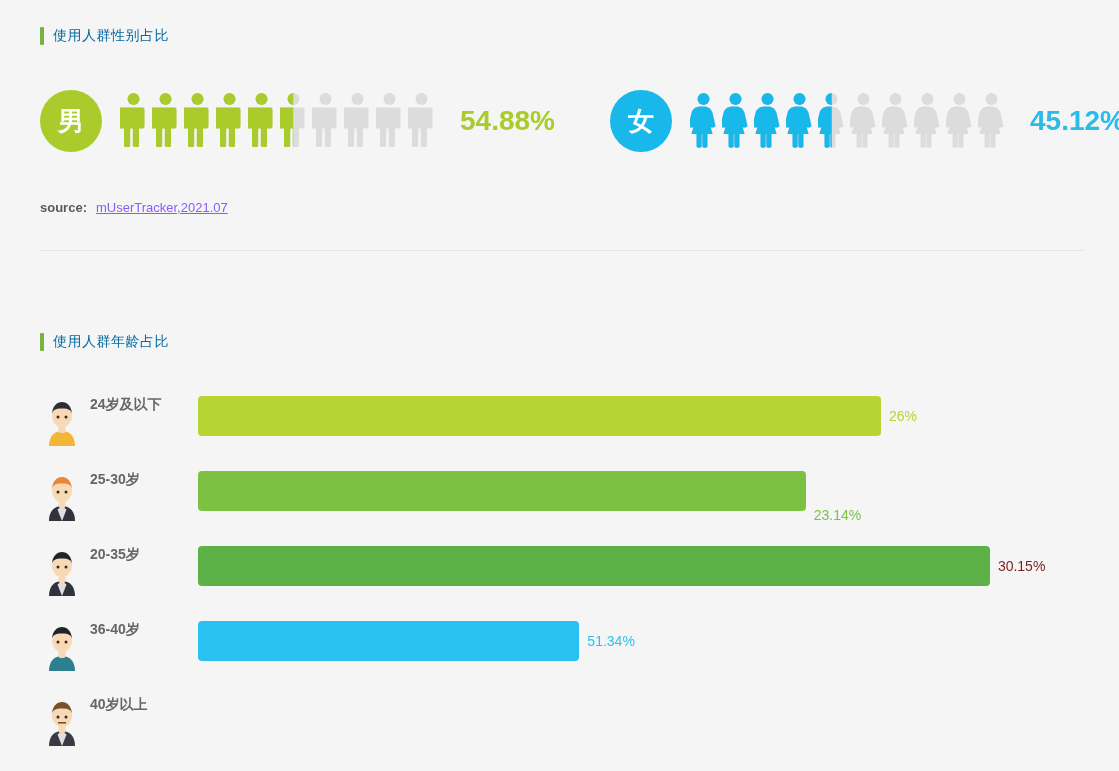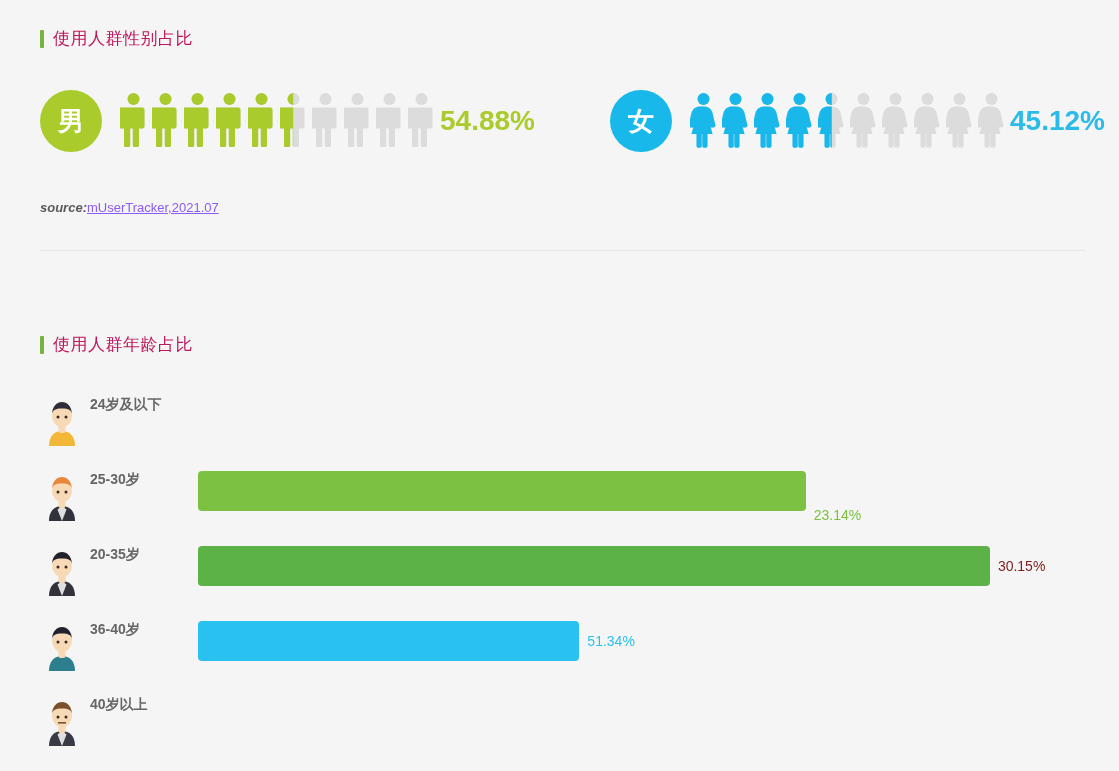--- a/index.html
+++ b/index.html
@@ -14,21 +14,21 @@
   
   .sec-title{
     display:flex;align-items:center;
     position:absolute;
   }
   .title-bar{
     width:4px;height:18px;background:#77b43f;border-radius:1px;
     margin-right:9px;
   }
   .title-text{
-    font-size:17px;color:#be185d;letter-spacing:.5px;
+    font-size:14px;color:#0369a1;letter-spacing:.5px;
     white-space:nowrap;
   }
 
   
   #gender-block{position:absolute;left:40px;top:90px;width:1045px;height:70px;}
   .gender-group{position:absolute;top:0;display:flex;align-items:center;}
   #gender-male{left:0;}
   #gender-female{left:570px;}
 
   .gender-badge{
@@ -40,31 +40,31 @@
   .badge-male{background:#a9cc2c;}
   .badge-female{background:#18b9ea;}
 
   .icon-row{display:flex;align-items:flex-end;margin-left:18px;}
   .person{
     width:27px;height:58px;position:relative;margin-right:5px;flex:0 0 auto;
   }
   .person svg{display:block;width:27px;height:58px;}
 
   .pct{
-    font-size:28px;font-weight:bold;white-space:nowrap;
+    font-size:28px;font-weight:bold;margin-left:20px;white-space:nowrap;
   }
   .pct-male{color:#a9cc2c;}
   .pct-female{color:#2bbbe8;}
 
   
   #source-line{
     position:absolute;left:40px;top:200px;font-size:13px;
     display:flex;align-items:center;
   }
-  #source-line .src-label{color:#5a5a5a;font-weight:bold;font-style:italic;}
+  #source-line .src-label{color:#5a5a5a;font-weight:bold;margin-right:9px;}
   #source-line .src-value{color:#8b5cf6;text-decoration:underline;}
 
   
   #divider{
     position:absolute;left:40px;top:250px;width:1045px;height:1px;
     background:#e6e6e6;
   }
 
   
   #age-rows{position:absolute;left:40px;top:396px;width:1045px;}
@@ -468,20 +468,24 @@
           <path d="M9 50 c0 -10 5.5 -15 13 -15 s13 5 13 15 z" fill="#f3b738"></path>
           <path d="M22 35 l-4.5 3.5 l4.5 11.5 l4.5 -11.5 z" fill="#f2f2f2" opacity="0"></path>
           <rect x="18.5" y="28" width="7" height="9" rx="2" fill="#f7d9b6"></rect>
           <ellipse cx="22" cy="20" rx="10" ry="11" fill="#f7d9b6"></ellipse>
           <path d="M12 19 c0 -9 5 -13 10 -13 s10 4 10 13 c0 -5 -3.5 -6.5 -10 -6.5 s-10 1.5 -10 6.5 z" fill="#2e2e38"></path>
           <circle cx="18" cy="21" r="1.5" fill="#3a2a22"></circle>
           <circle cx="26" cy="21" r="1.5" fill="#3a2a22"></circle>
         </svg>
       </div>
       <div class="age-label">24岁及以下</div>
+      <div class="bar-wrap">
+        <div class="bar" style="width: 682.882px; background: rgb(182, 212, 51);"></div>
+        <span class="bar-value" style="color: rgb(182, 212, 51);">26%</span>
+      </div>
     </div>
     <div class="age-row">
       <div class="avatar">
         <svg viewBox="0 0 44 52" width="44" height="52" xmlns="http://www.w3.org/2000/svg">
           <path d="M9 50 c0 -10 5.5 -15 13 -15 s13 5 13 15 z" fill="#32323c"></path>
           <path d="M22 35 l-4.5 3.5 l4.5 11.5 l4.5 -11.5 z" fill="#f2f2f2" opacity="0.9"></path>
           <rect x="18.5" y="28" width="7" height="9" rx="2" fill="#f7d9b6"></rect>
           <ellipse cx="22" cy="20" rx="10" ry="11" fill="#f7d9b6"></ellipse>
           <path d="M12 19 c0 -9 5 -13 10 -13 s10 4 10 13 c0 -5 -3.5 -6.5 -10 -6.5 s-10 1.5 -10 6.5 z" fill="#e8873a"></path>
           <circle cx="18" cy="21" r="1.5" fill="#3a2a22"></circle>

